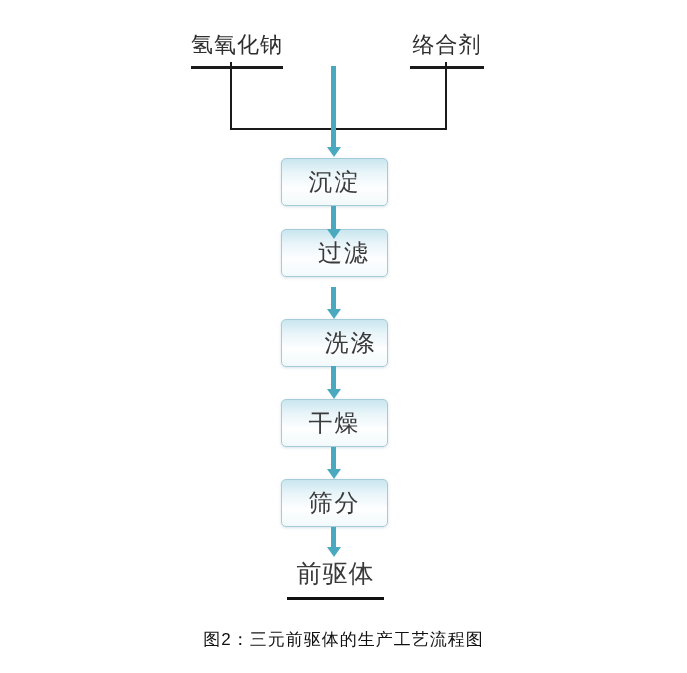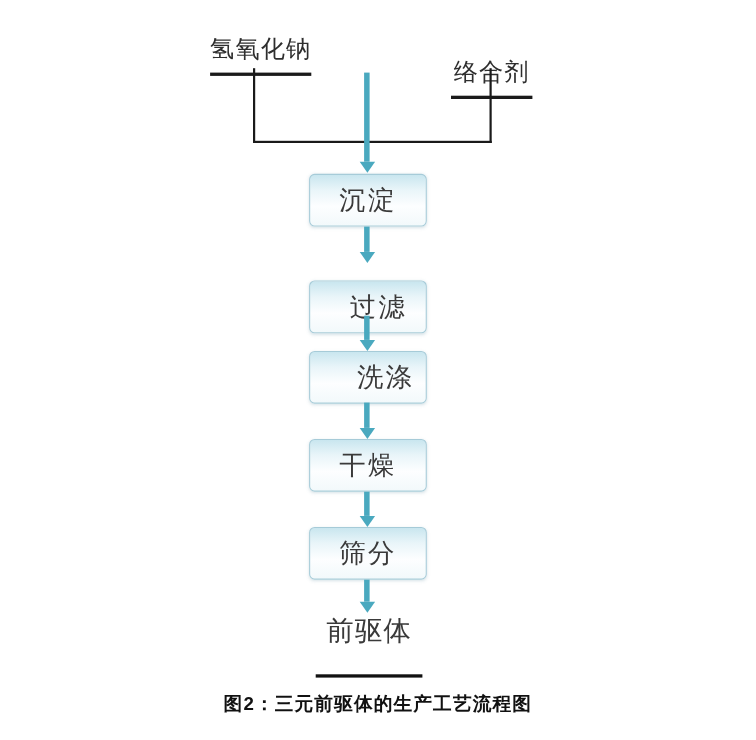--- a/index.html
+++ b/index.html
@@ -53,53 +53,53 @@
     font-size:24px;color:var(--text);
     letter-spacing:2px;
     z-index:2;
   }
   
   .output-label{
     position:absolute;left:287px;width:97px;top:557px;
     text-align:center;
     font-size:25px;color:var(--text);
     letter-spacing:1px;
-    padding-bottom:23px;
+    padding-bottom:7px;
     border-bottom:3px solid #111111;
     white-space:nowrap;
   }
   
   .caption{
     position:absolute;top:628px;left:0;width:100%;
     text-align:center;
-    font-size:17px;font-weight:bold;color:#111111;
+    font-size:17px;font-weight:normal;color:#111111;
     letter-spacing:1px;
   }
 </style>
 </head>
 <body>
 
 <div class="canvas">
 
   <div class="input-label" style="left:191px;width:92px;">氢氧化钠</div>
-  <div class="input-label" style="left:410px;width:74px;margin-top:21px;">络合剂</div>
+  <div class="input-label" style="left:410px;width:74px;">络合剂</div>
 
   <div class="vline" style="left:230px;top:62px;height:68px;"></div>
   <div class="vline" style="left:445px;top:62px;height:68px;"></div>
   <div class="hline" style="left:230px;top:128px;width:217px;"></div>
 
   <div class="flow-arrow" style="top:66px;height:81px;"></div>
   <div class="flow-arrow" style="top:206px;height:23px;"></div>
   <div class="flow-arrow" style="top:287px;height:22px;"></div>
   <div class="flow-arrow" style="top:366px;height:23px;"></div>
   <div class="flow-arrow" style="top:447px;height:22px;"></div>
   <div class="flow-arrow" style="top:527px;height:20px;"></div>
 
   <div class="stage-box" style="top:158px;">沉淀</div>
-  <div class="stage-box" style="top:255px;padding-left:19px;">过滤</div>
+  <div class="stage-box" style="top:229px;padding-left:19px;">过滤</div>
   <div class="stage-box" style="top:319px;padding-left:32px;">洗涤</div>
   <div class="stage-box" style="top:479px;">筛分</div>
   <div class="stage-box" style="top:399px;">干燥</div>
 
   <div class="output-label">前驱体</div>
 
   <div class="caption">图2：三元前驱体的生产工艺流程图</div>
 
 </div>
 

